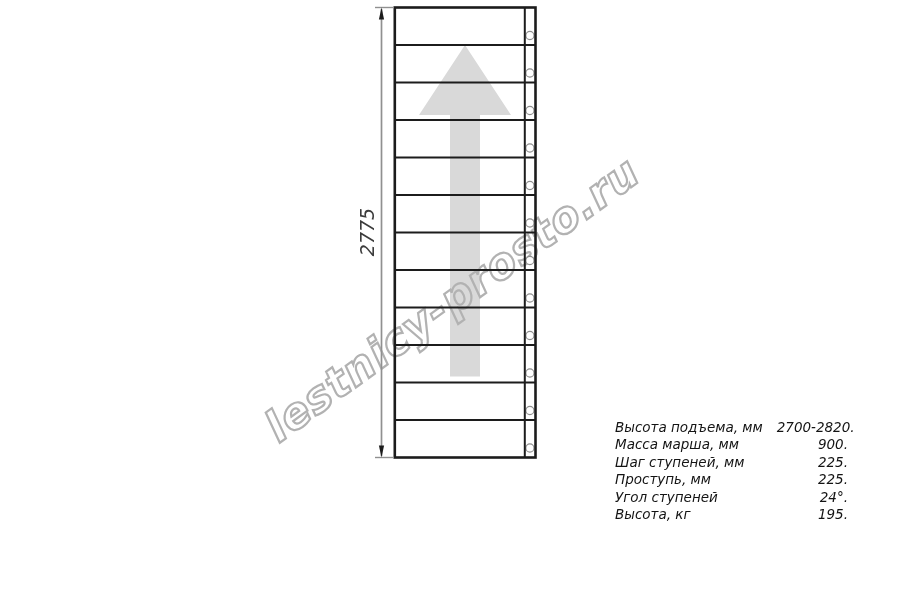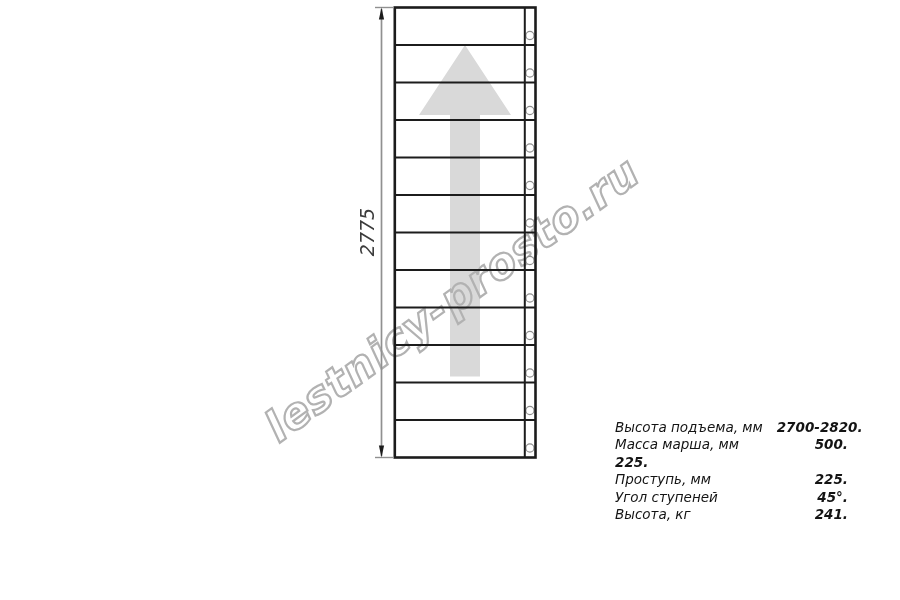--- a/index.html
+++ b/index.html
@@ -48,21 +48,21 @@
     font-size:13.5px;
     line-height:17.45px;
     color:#141414;
   }
   .spec-row{
     display:flex;
     justify-content:space-between;
     gap:14px;
     white-space:nowrap;
   }
-  .spec-row .val{text-align:center;font-weight:bold;}
+  .spec-row .val{text-align:center;}
 </style>
 </head>
 <body>
 
 <div class="canvas">
 
   <svg class="layer" viewBox="0 0 900 600" width="900" height="600">
     <polygon points="465,45 419,115 450,115 450,376.5 480,376.5 480,115 511,115" fill="#d9d9d9"></polygon>
   </svg>
 
@@ -114,32 +114,33 @@
 
   <div class="dim-label">2775</div>
 
   <div class="spec-table">
     <div class="spec-row">
       <span class="lbl">Высота подъема, мм</span>
       <span class="val">2700-2820.</span>
     </div>
     <div class="spec-row">
       <span class="lbl">Масса марша, мм</span>
-      <span class="val">500.</span>
+      <span class="val">900.</span>
     </div>
     <div class="spec-row">
+      <span class="lbl">Шаг ступеней, мм</span>
       <span class="val">225.</span>
     </div>
     <div class="spec-row">
       <span class="lbl">Проступь, мм</span>
       <span class="val">225.</span>
     </div>
     <div class="spec-row">
       <span class="lbl">Угол ступеней</span>
-      <span class="val">45°.</span>
+      <span class="val">24°.</span>
     </div>
     <div class="spec-row">
       <span class="lbl">Высота, кг</span>
-      <span class="val">241.</span>
+      <span class="val">195.</span>
     </div>
   </div>
 
 </div>
 
 </body></html>

